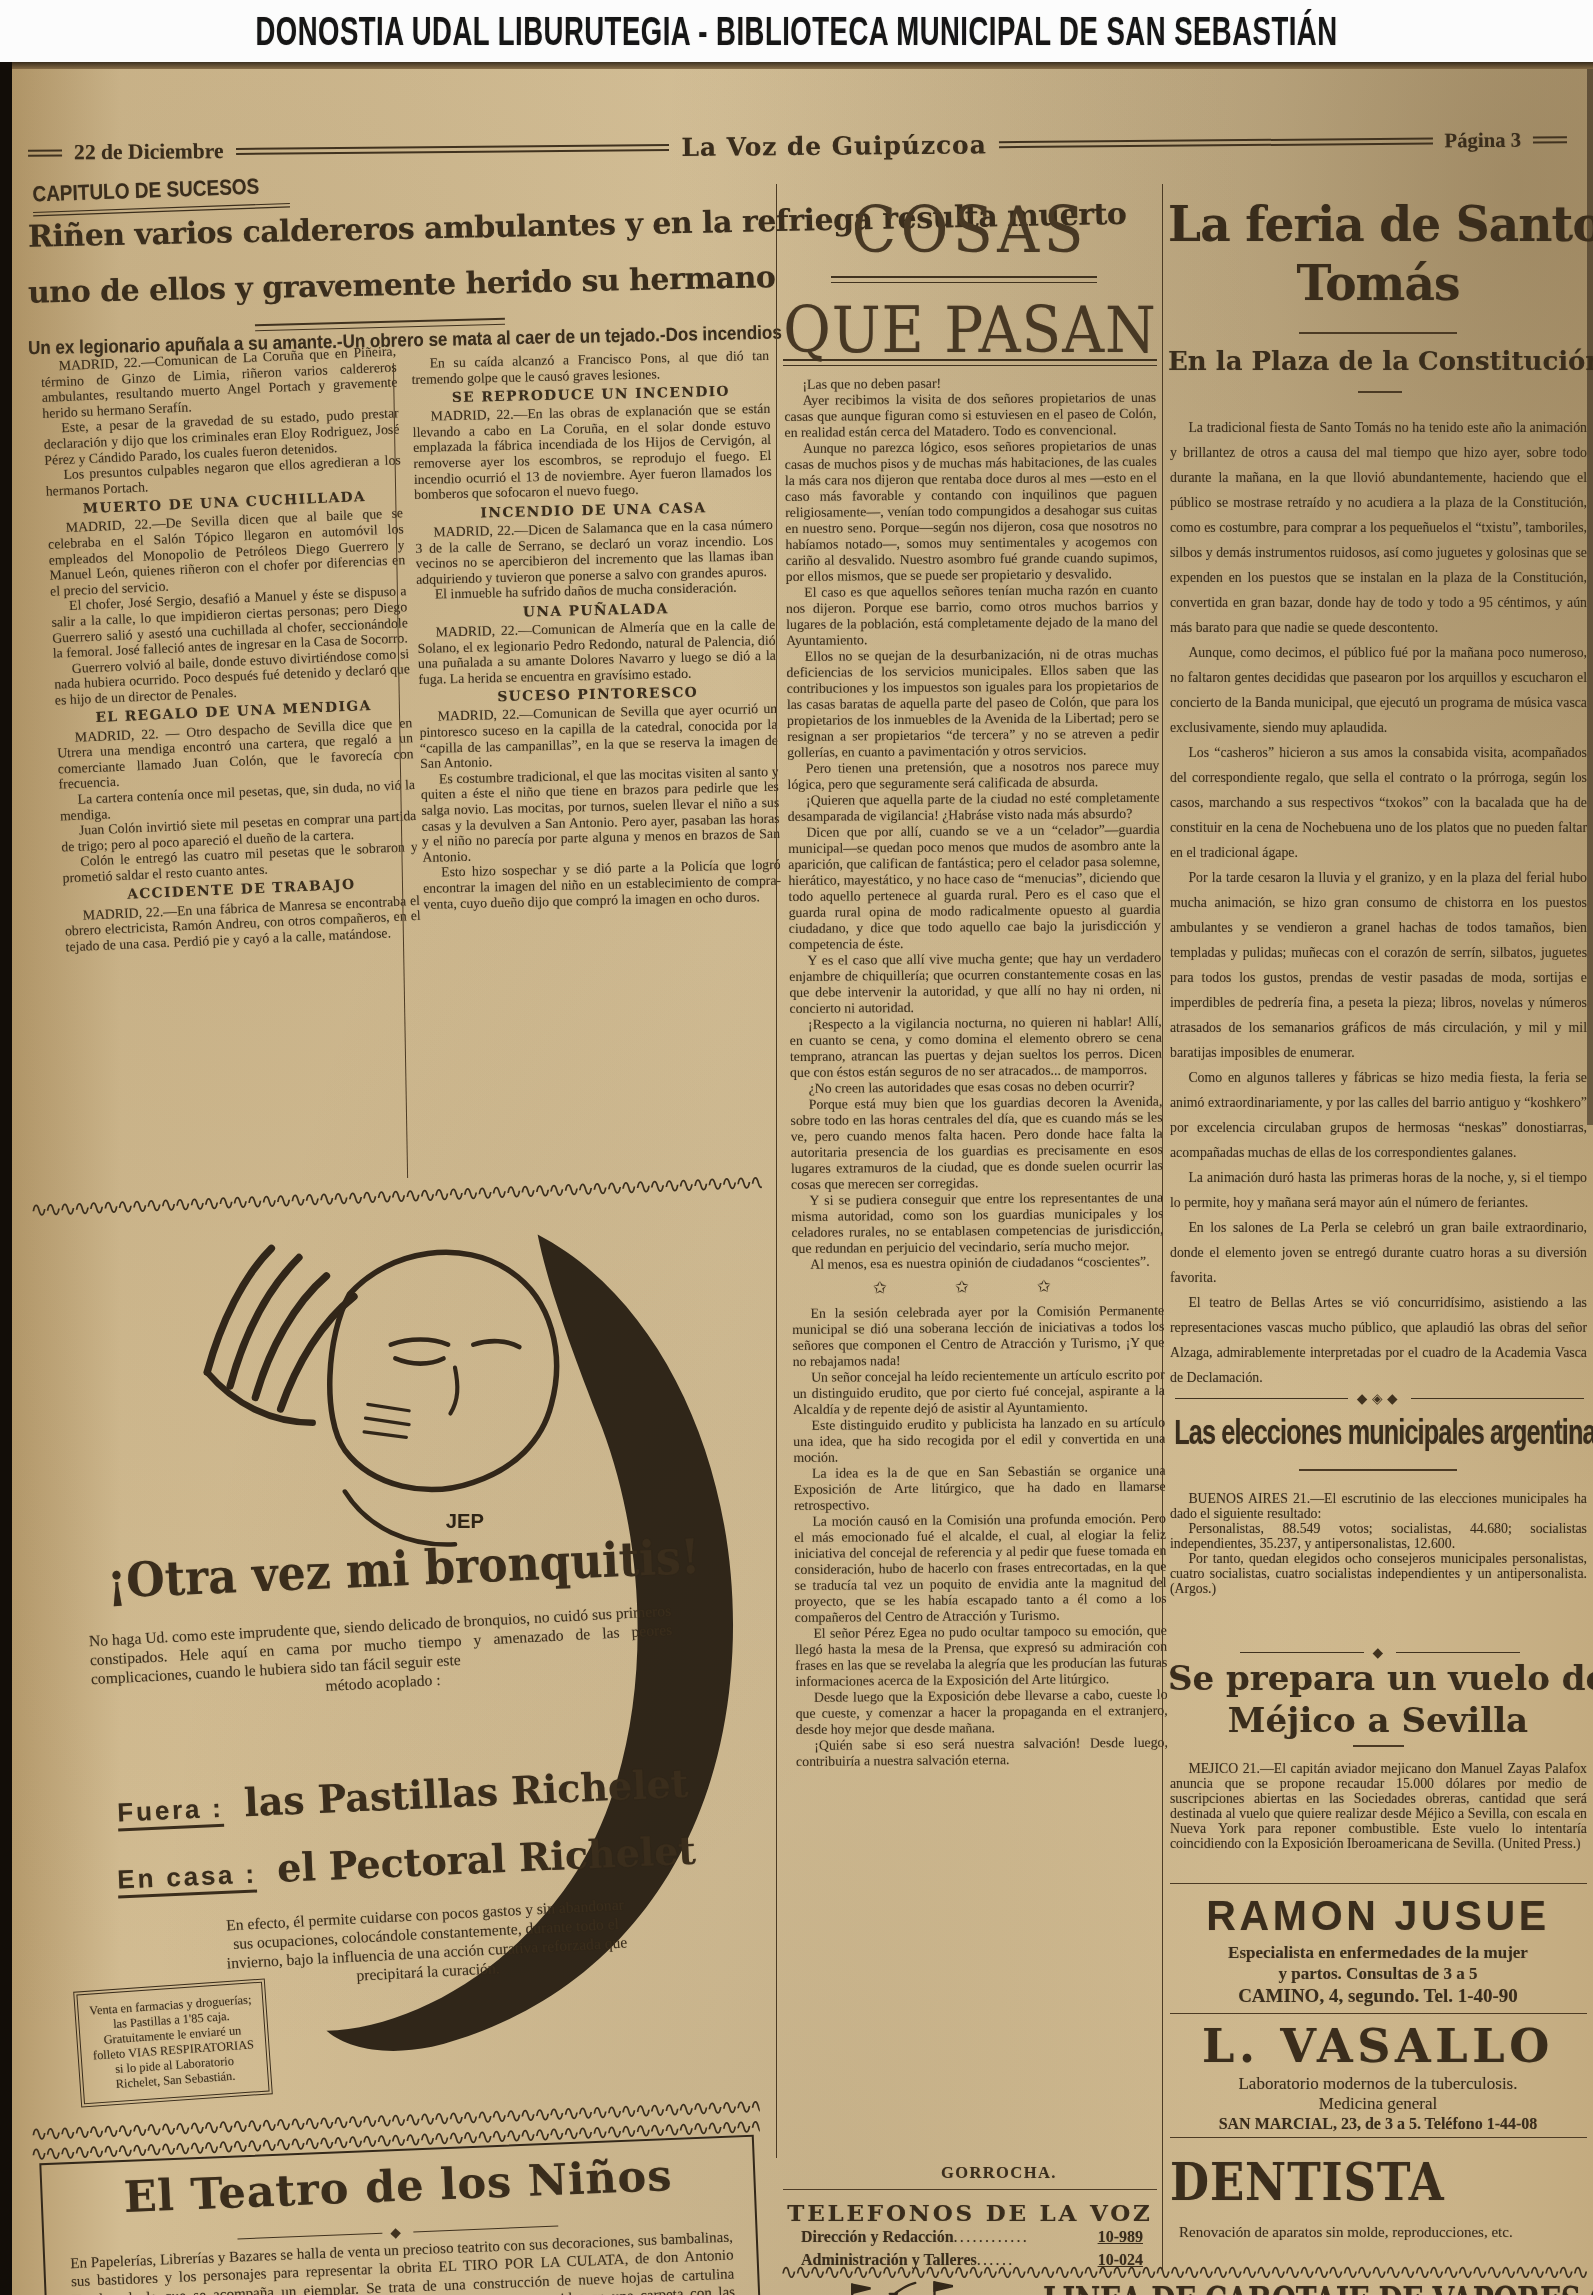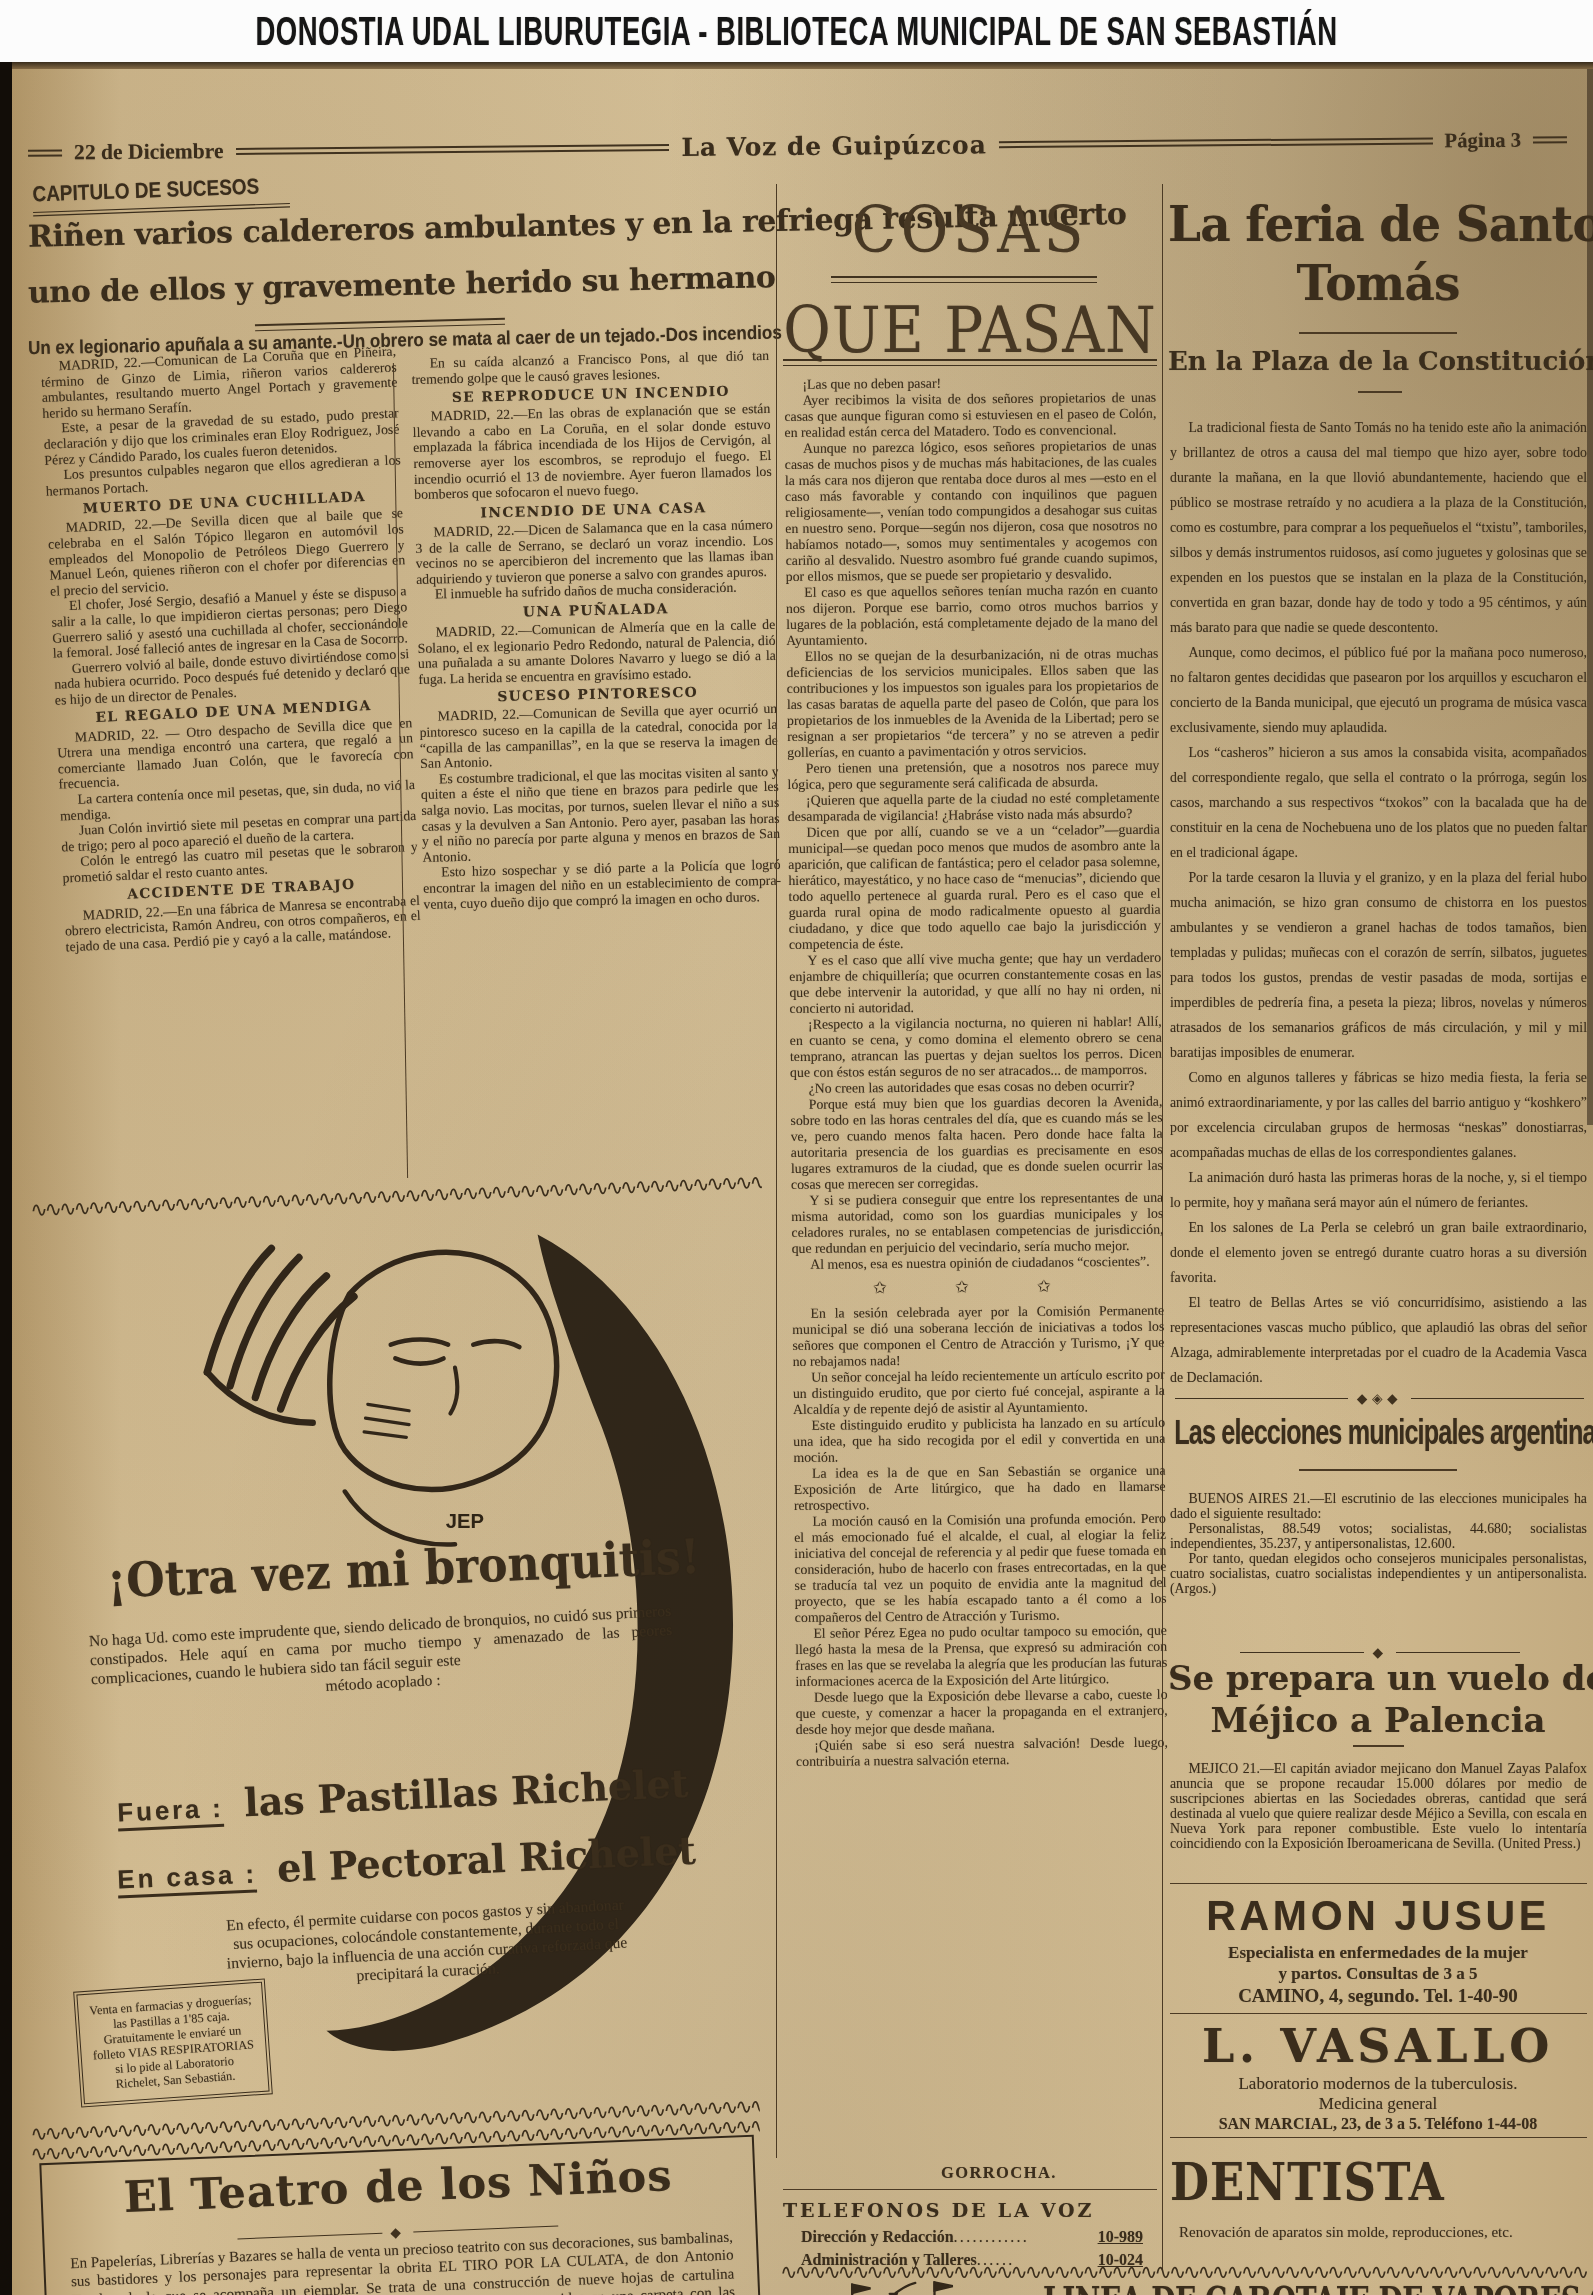--- a/index.html
+++ b/index.html
@@ -258,21 +258,21 @@
       <p class="body-p">La idea es la de que en San Sebastián se organice una Exposición de Arte litúrgico, que ha dado en llamarse retrospectivo.</p>
       <p class="body-p">La moción causó en la Comisión una profunda emoción. Pero el más emocionado fué el alcalde, el cual, al elogiar la feliz iniciativa del concejal de referencia y al pedir que fuese tomada en consideración, hubo de hacerlo con frases entrecortadas, en la que se traducía tal vez un poquito de envidia ante la magnitud del proyecto, que se les había escapado tanto a él como a los compañeros del Centro de Atracción y Turismo.</p>
       <p class="body-p">El señor Pérez Egea no pudo ocultar tampoco su emoción, que llegó hasta la mesa de la Prensa, que expresó su admiración con frases en las que se revelaba la alegría que les producían las futuras informaciones acerca de la Exposición del Arte litúrgico.</p>
       <p class="body-p">Desde luego que la Exposición debe llevarse a cabo, cueste lo que cueste, y comenzar a hacer la propaganda en el extranjero, desde hoy mejor que desde mañana.</p>
       <p class="body-p">¡Quién sabe si eso será nuestra salvación! Desde luego, contribuiría a nuestra salvación eterna.</p>
     </div>
 
   <div class="txt" style="position:absolute;left:941px;top:2163px;width:209px;text-align:left;font-weight:bold;font-size:16.5px;letter-spacing:1.4px;">GORROCHA.</div>
 
   <div class="hrule" style="left:783px;top:2189px;width:374px;"></div>
-  <div class="txt" style="position:absolute;left:783px;top:2199px;width:374px;text-align:left;font-family:'DejaVu Serif',serif;font-weight:bold;font-size:19px;letter-spacing:2.8px;">TELEFONOS DE LA VOZ</div>
+  <div class="txt" style="position:absolute;left:783px;top:2199px;width:374px;text-align:center;font-family:'DejaVu Serif',serif;font-weight:bold;font-size:23px;letter-spacing:2.8px;">TELEFONOS DE LA VOZ</div>
   <div class="tel-row txt" style="top:2228px;">
     <span>Dirección y Redacción</span>
     <span class="dots">............</span>
     <span class="num">10-989</span>
   </div>
   <div class="tel-row txt" style="top:2251px;">
     <span>Administración y Talleres</span>
     <span class="dots">......</span>
     <span class="num">10-024</span>
   </div>
@@ -305,21 +305,21 @@
       <p class="body-p">BUENOS AIRES 21.—El escrutinio de las elecciones municipales ha dado el siguiente resultado:</p>
       <p class="body-p">Personalistas, 88.549 votos; socialistas, 44.680; socialistas independientes, 35.237, y antipersonalistas, 12.600.</p>
       <p class="body-p">Por tanto, quedan elegidos ocho consejeros municipales personalistas, cuatro socialistas, cuatro socialistas independientes y un antipersonalista. (Argos.)</p>
     </div>
 
   <div class="orn" style="left:1240px;top:1644px;width:280px;">
       <span>◆</span>
     </div>
 
   <div class="sec-title txt" style="top:1658px;font-family:'DejaVu Serif',serif;font-size:34px;">Se prepara un vuelo de</div>
-  <div class="sec-title txt" style="top:1700px;font-family:'DejaVu Serif',serif;font-size:34px;">Méjico a Palencia</div>
+  <div class="sec-title txt" style="top:1700px;font-family:'DejaVu Serif',serif;font-size:34px;">Méjico a Sevilla</div>
   <div class="hrule" style="left:1353px;top:1745px;width:51px;height:1.8px;"></div>
   <div class="col txt" style="left:1170px;top:1761px;width:417px;height:119px;font-size:13.8px;line-height:15px;">
       <p class="body-p">MEJICO 21.—El capitán aviador mejicano don Manuel Zayas Palafox anuncia que se propone recaudar 15.000 dólares por medio de suscripciones abiertas en las Sociedades obreras, cantidad que será destinada al vuelo que quiere realizar desde Méjico a Sevilla, con escala en Nueva York para reponer combustible. Este vuelo lo intentaría coincidiendo con la Exposición Iberoamericana de Sevilla. (United Press.)</p>
     </div>
 
   <div class="hrule" style="left:1170px;top:1883px;width:417px;"></div>
   <div class="ad-center txt" style="top:1891px;font-family:'Liberation Sans',sans-serif;font-weight:bold;font-size:41px;letter-spacing:3.7px;transform:scaleY(1.05);transform-origin:50% 0;">RAMON JUSUE</div>
   <div class="ad-center txt" style="top:1943px;font-weight:bold;font-size:17px;">Especialista en enfermedades de la mujer</div>
   <div class="ad-center txt" style="top:1964px;font-weight:bold;font-size:17px;">y partos. Consultas de 3 a 5</div>
   <div class="ad-center txt" style="top:1985px;font-weight:bold;font-size:19px;">CAMINO, 4, segundo. Tel. 1-40-90</div>

